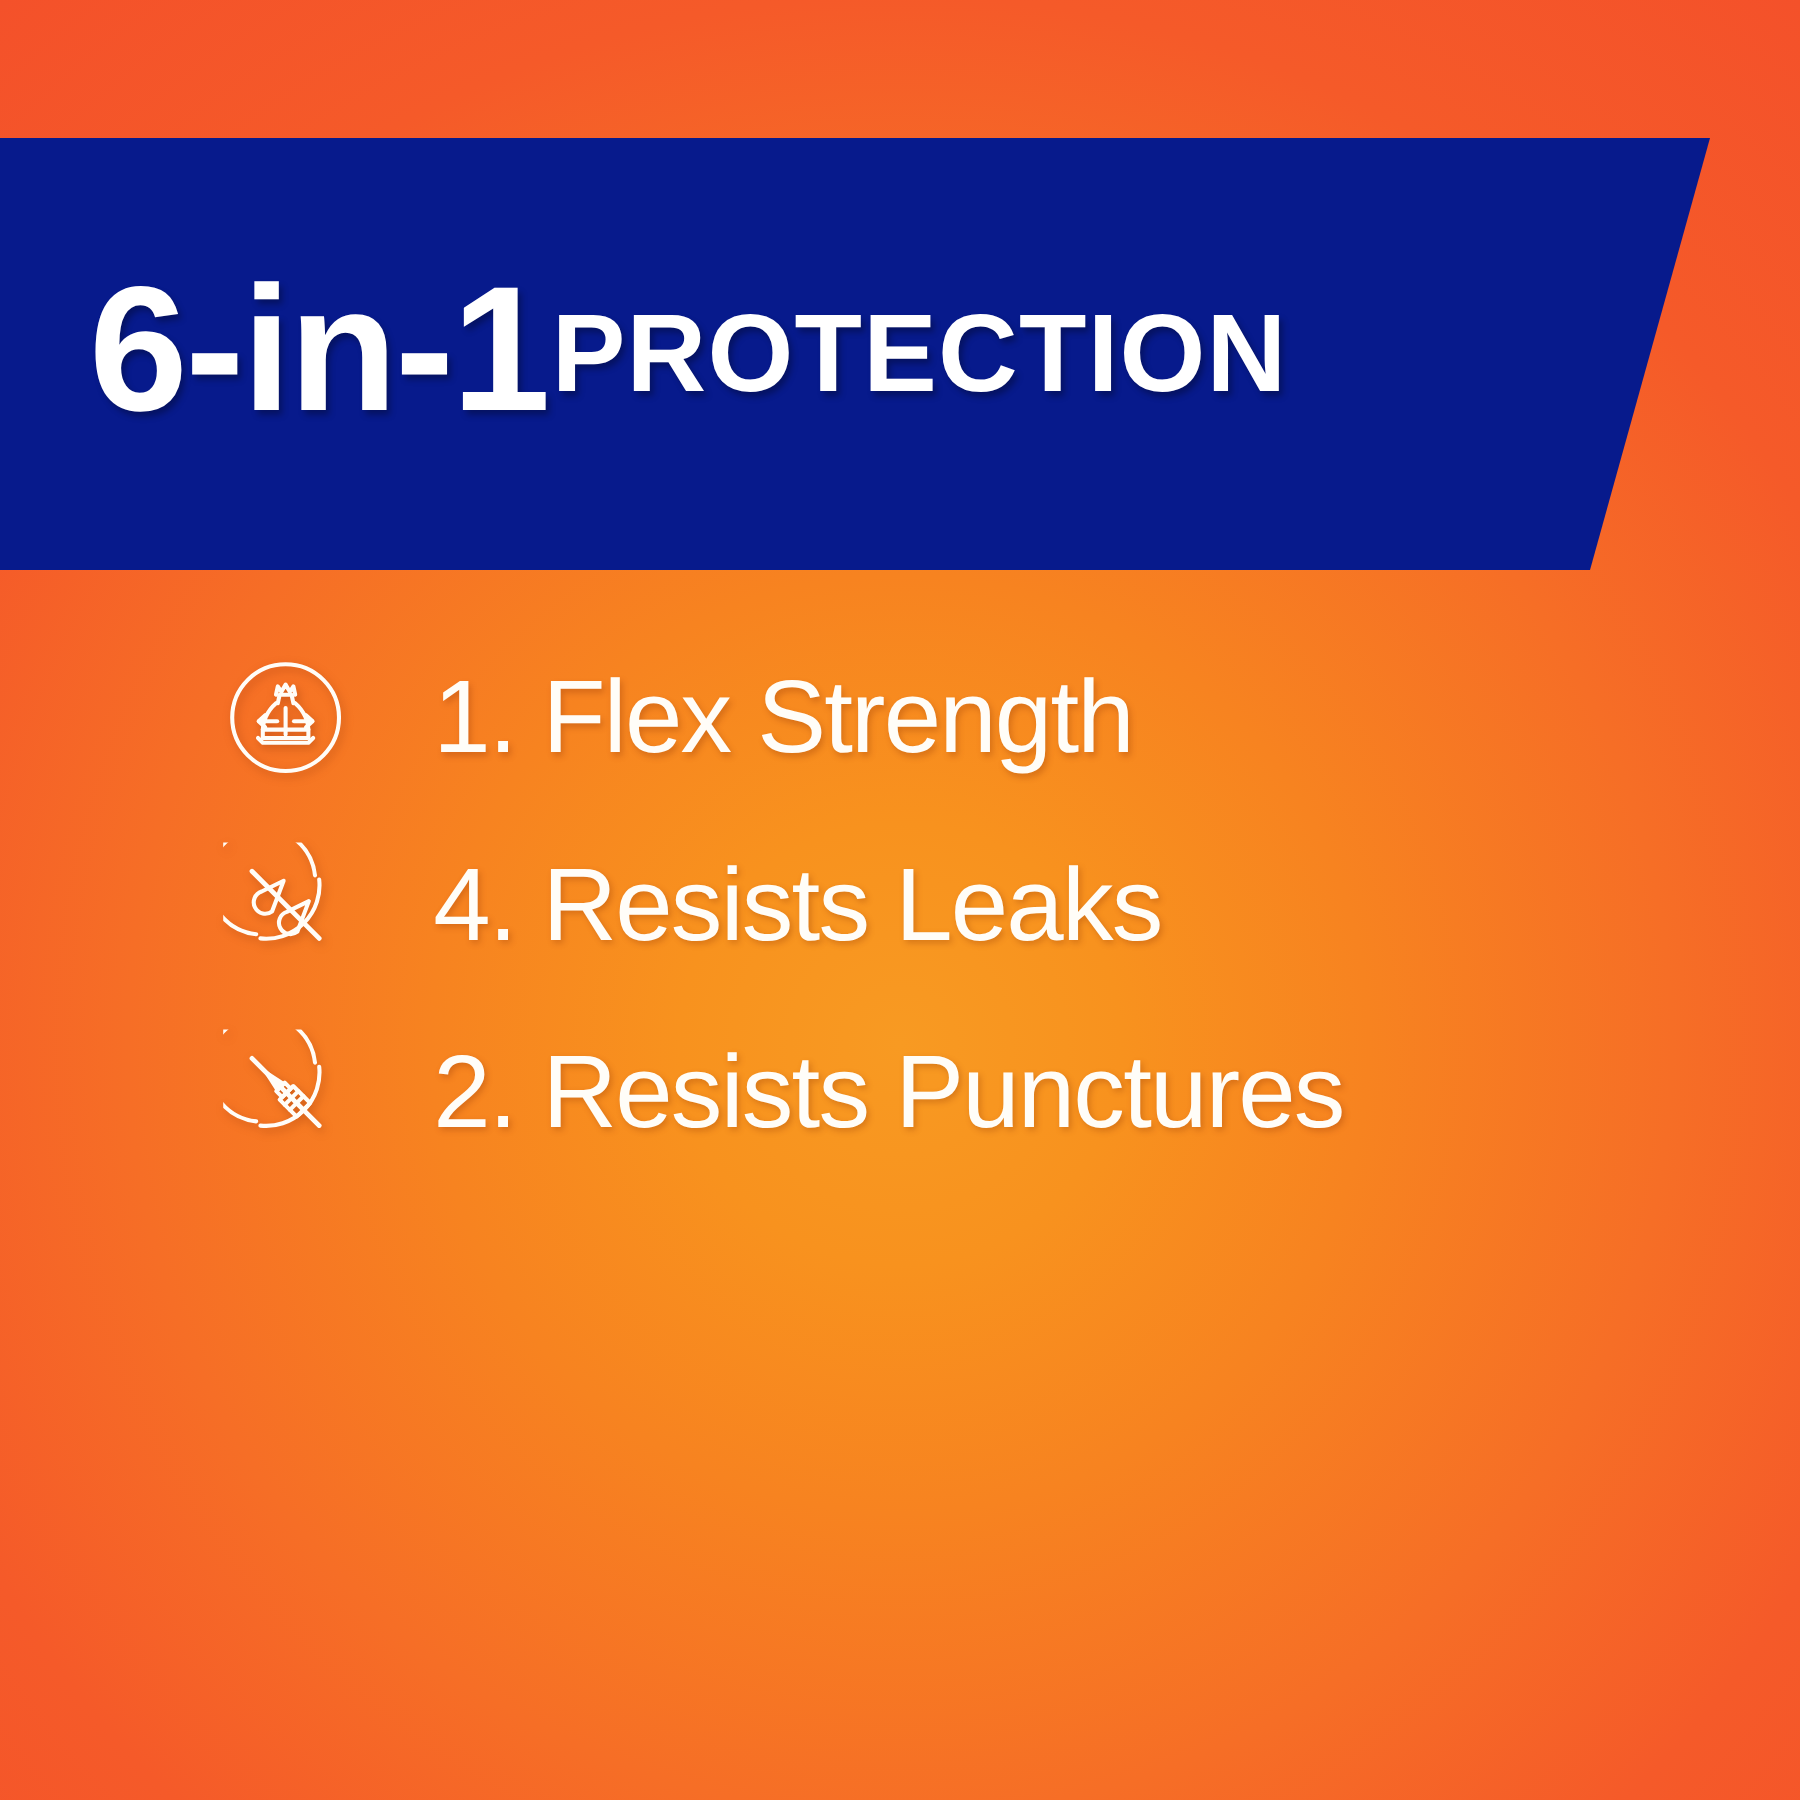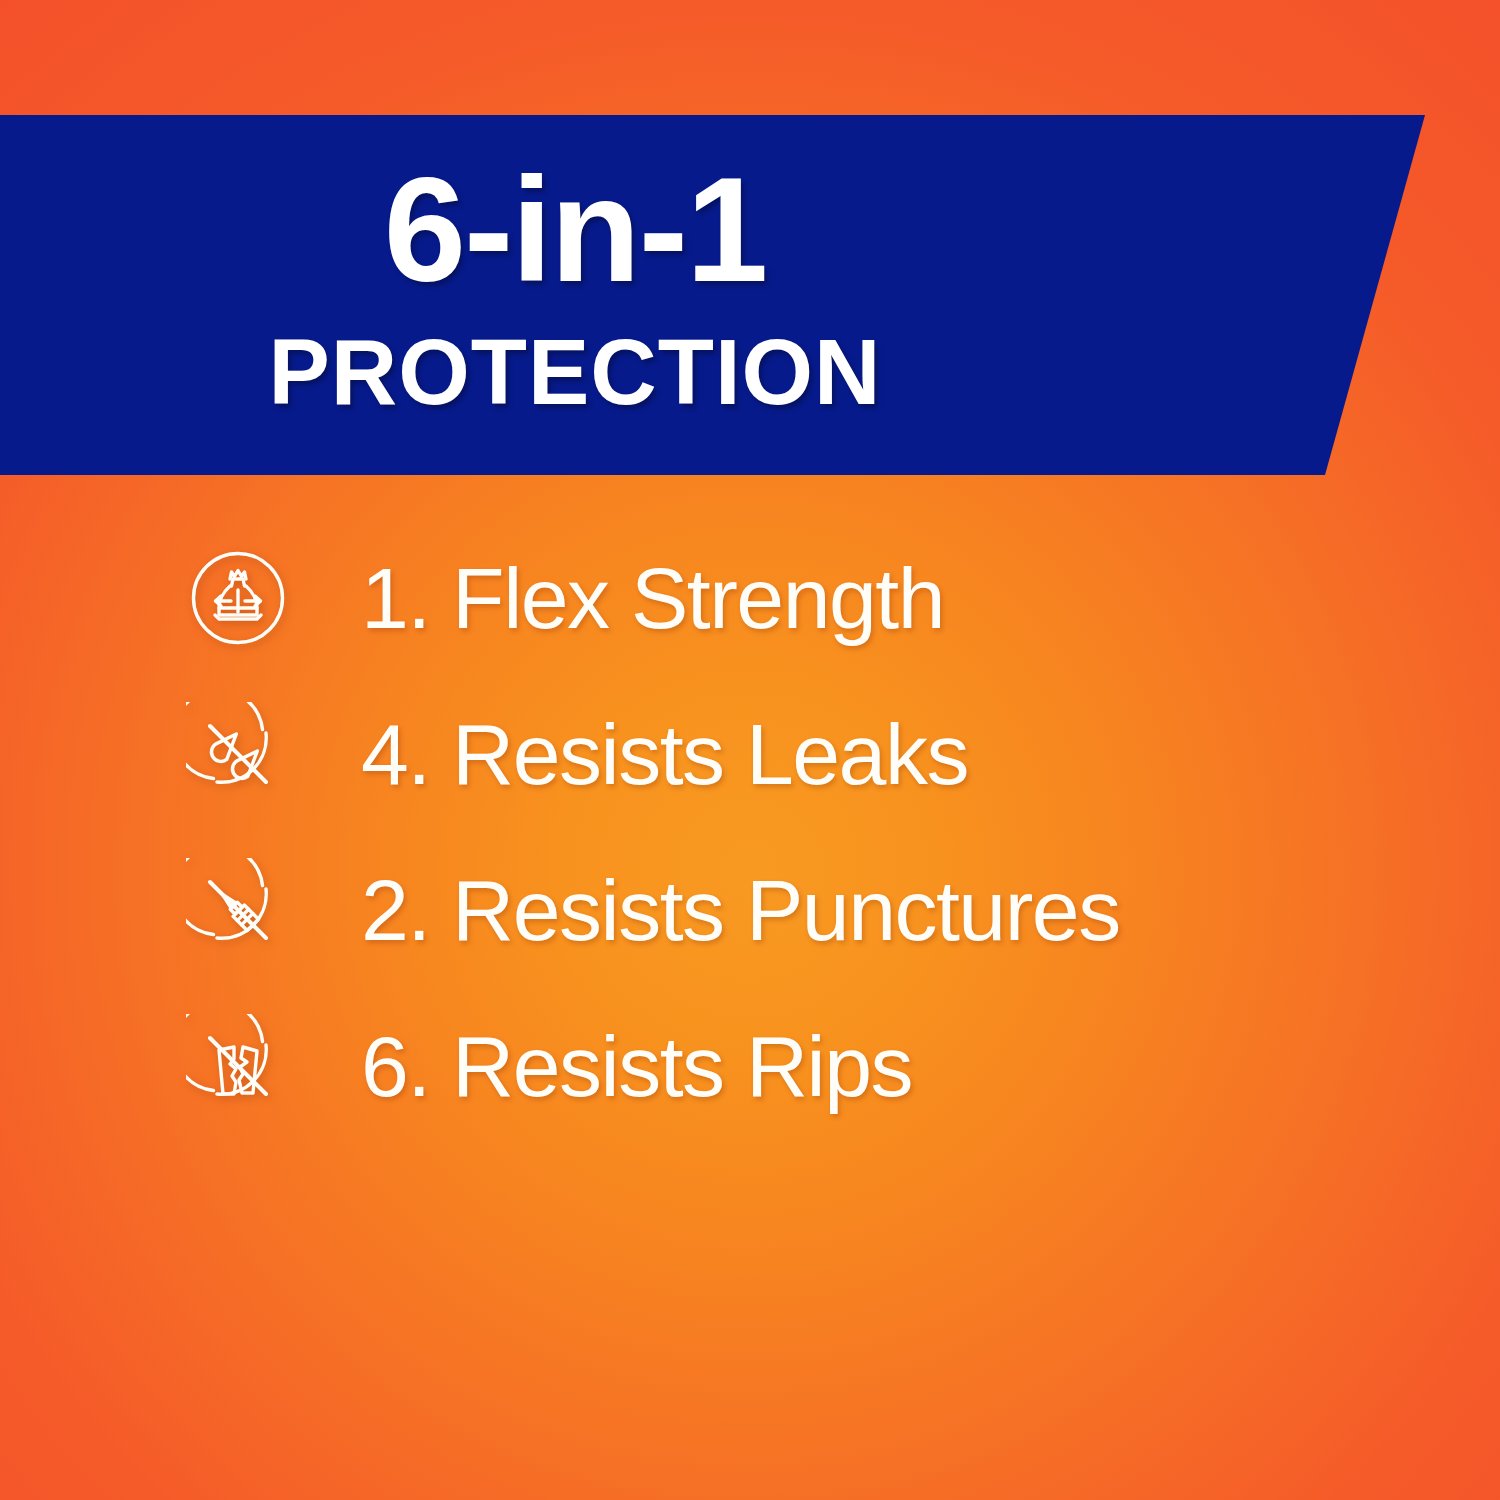--- a/index.html
+++ b/index.html
@@ -35,40 +35,40 @@
     background: #071A8C;
     clip-path: polygon(0 0, 1425px 0, 1325px 360px, 0 360px);
   }
   #banner-inner {
     position: absolute;
     left: 0;
     top: 0;
     width: 1150px;
     height: 360px;
     display: flex;
-    flex-direction: column;
+    flex-direction: row;
     align-items: center;
     justify-content: center;
   }
   .headline {
     color: #ffffff;
     font-weight: 700;
     letter-spacing: -2px;
     line-height: 1;
     text-shadow: 3px 4px 5px rgba(0,0,0,0.30);
     white-space: nowrap;
   }
   #banner-title {
     font-size: 148px;
     margin: 0 0 6px 0;
   }
   #banner-subtitle {
     font-size: 92px;
     letter-spacing: 1px;
-    margin: 16px;
+    margin: 3px;
   }
 
   
   #features {
     position: absolute;
     left: 186px;
     top: 520px;
     width: 1270px;
   }
   .feature-row {
@@ -177,30 +177,15 @@
             <path d="M59 44 L59 60"></path>
             <path d="M65 44 L65 60"></path>
           </g>
 
           <path d="M24 24 L80 80" stroke-width="4"></path>
         </svg>
       </span>
       <span class="feature-label">2. Resists Punctures</span>
     </div>
 
-    <div class="feature-row">
-      <span class="feature-icon">
-        <svg viewBox="0 0 104 104" fill="none" stroke="#FFFDF8" stroke-width="3.4" stroke-linecap="round" stroke-linejoin="round">
-          <path d="M27.5 76.5 A44.5 44.5 0 1 1 76.5 27.5"></path>
-          <path d="M80 31 A44.5 44.5 0 0 1 31 80"></path>
-
-          <path d="M33 36 L48 33 L48 45 L44 50 L50 55 L46 62 L50 68 L48 80 L37 80 Z"></path>
-
-          <path d="M71 37 L57 33 L55 44 L61 48 L54 53 L57 60 L53 66 L56 79 L67 79 Z"></path>
-
-          <path d="M24 24 L80 80" stroke-width="4"></path>
-        </svg>
-      </span>
-      <span class="feature-label">6. Resists Rips</span>
-    </div>
 
   </div>
 </div>
 
 </body></html>

